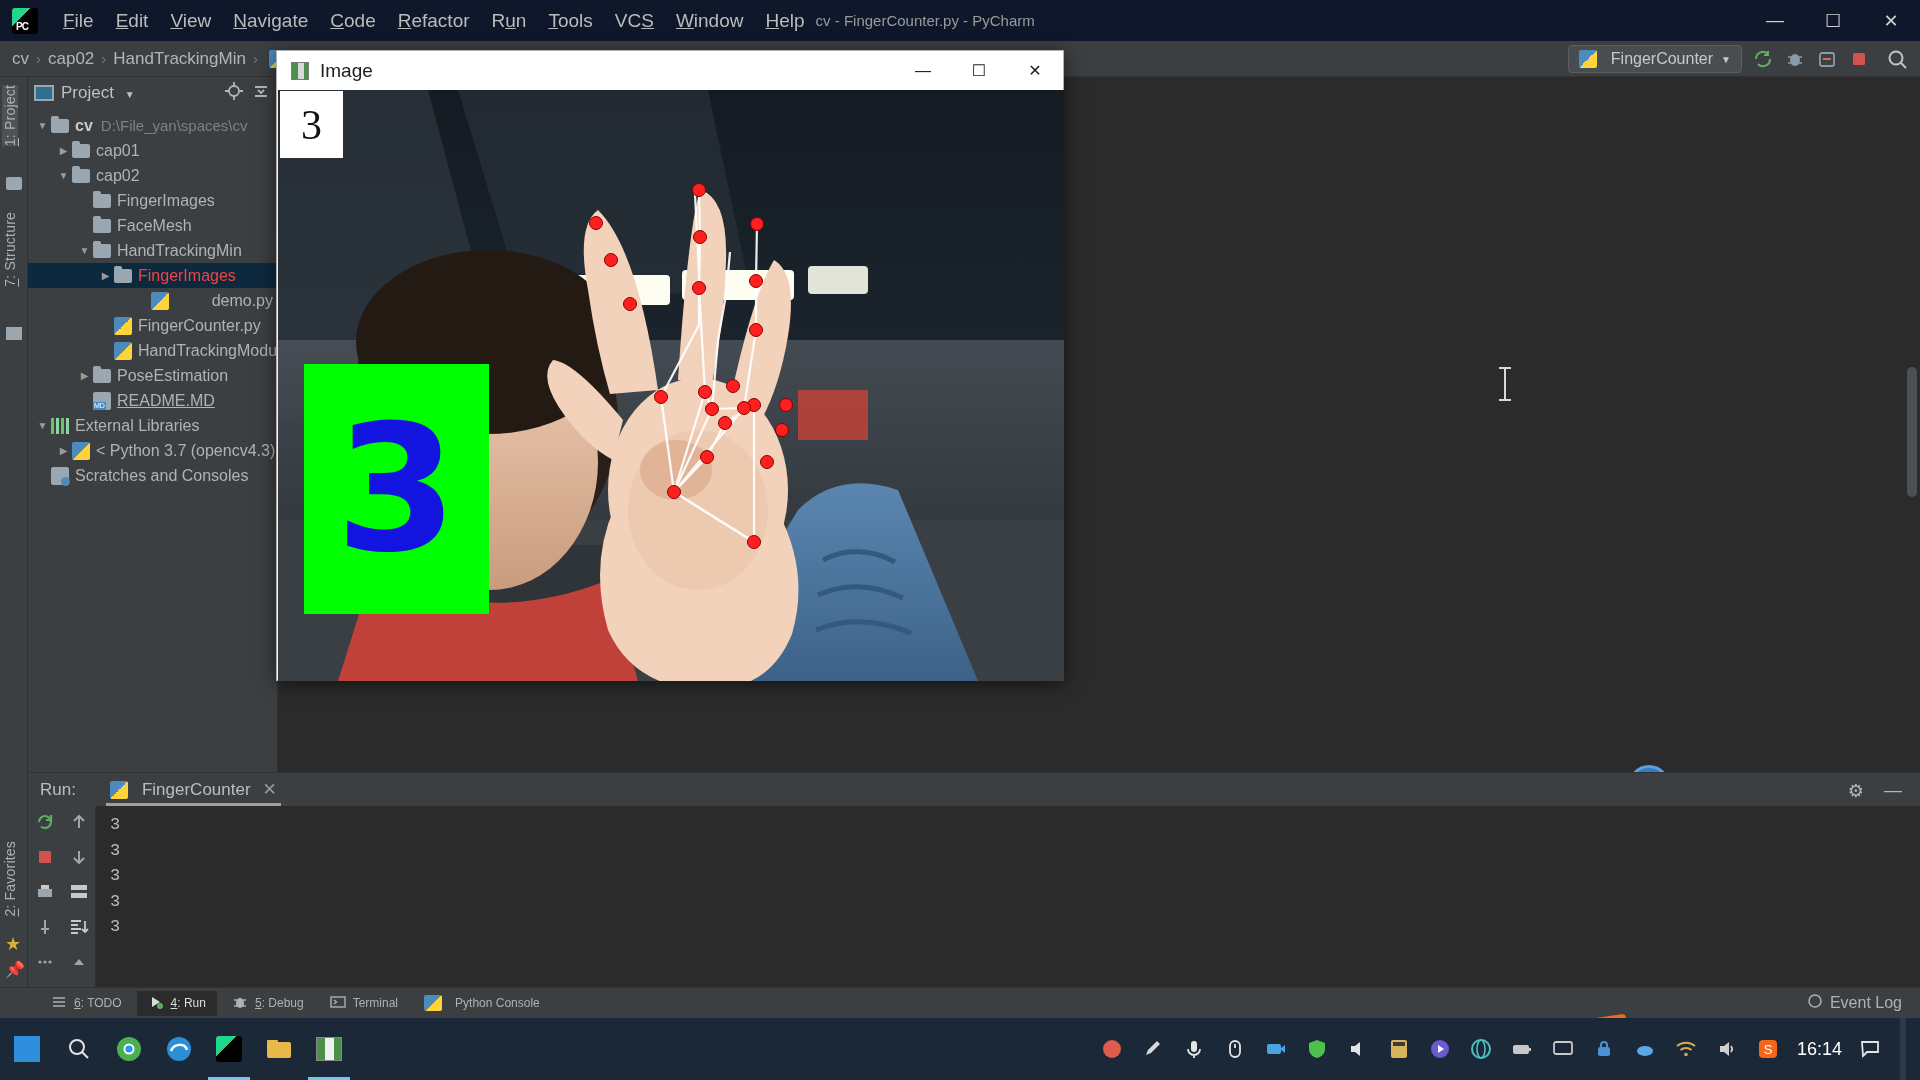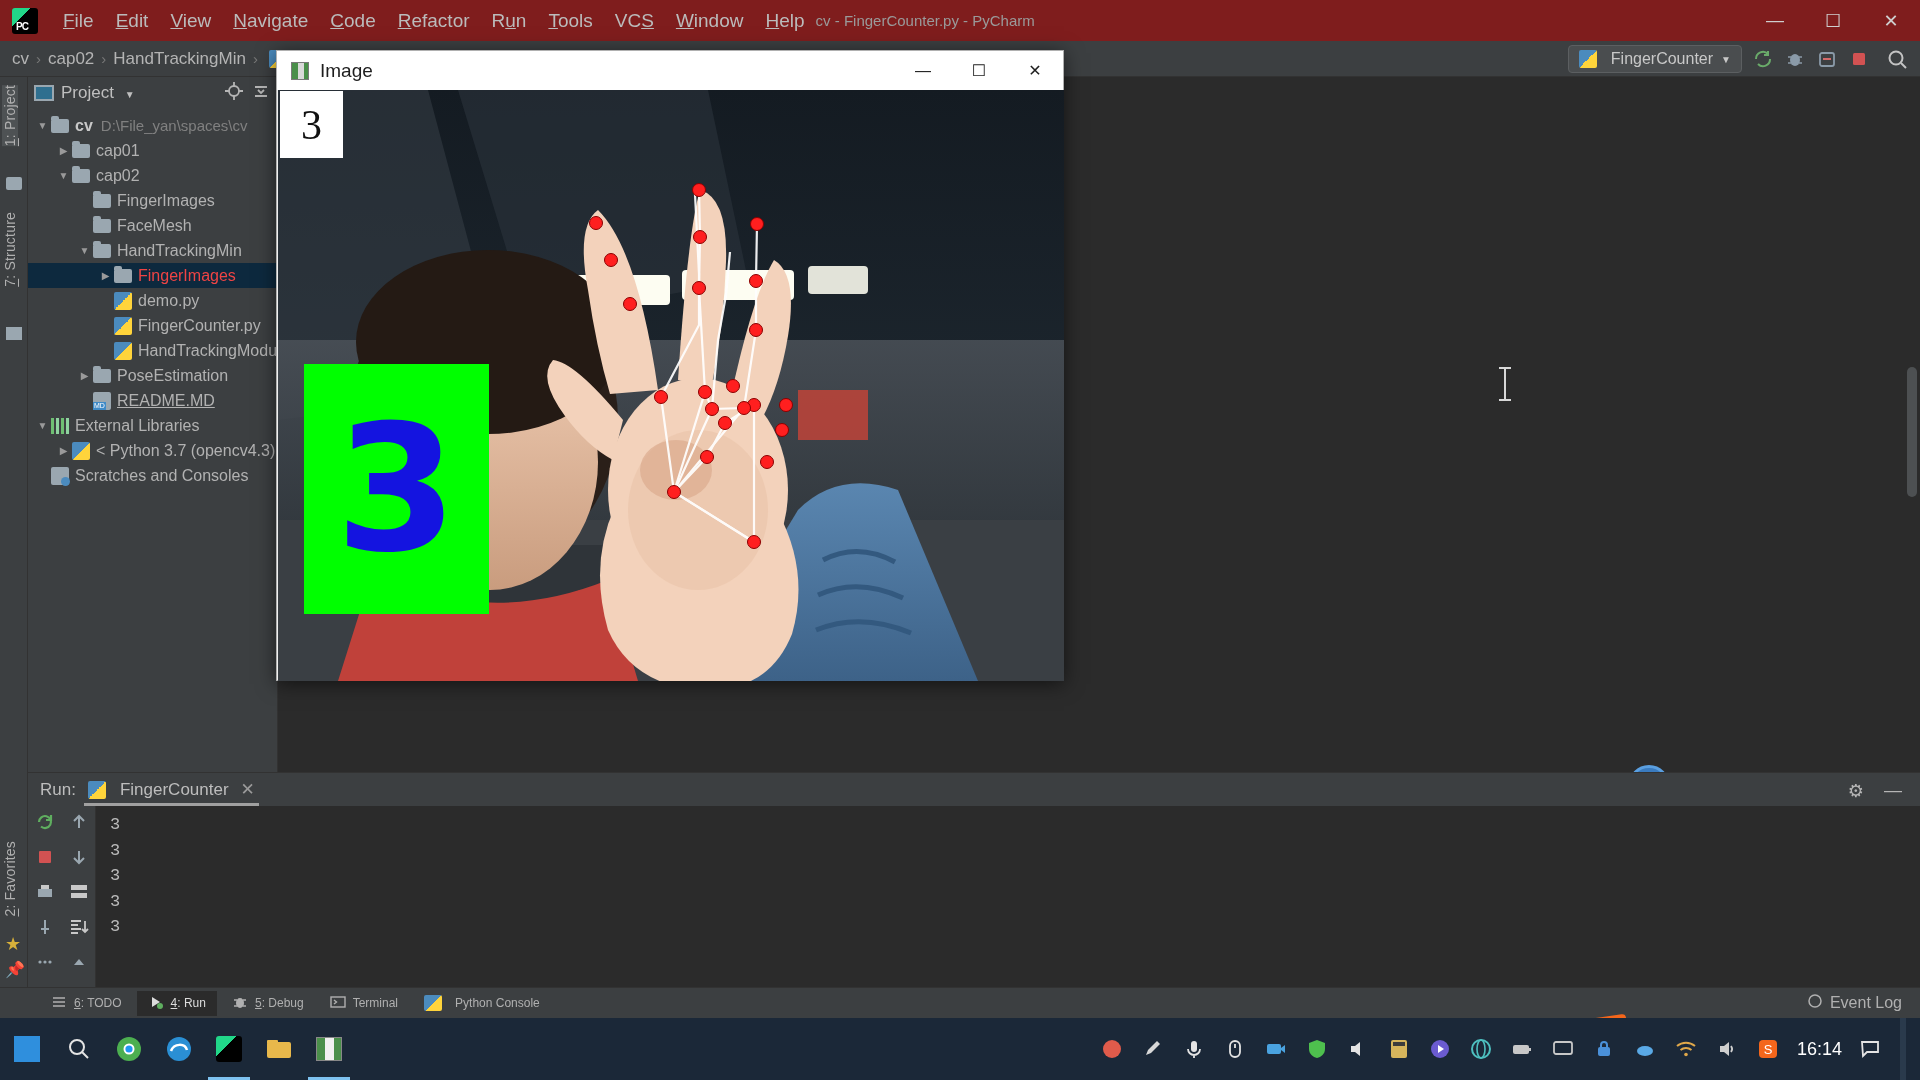--- a/index.html
+++ b/index.html
@@ -7,21 +7,21 @@
     width: 1920px; height: 1080px;
     overflow: hidden;
     background: #3c3f41;
     font-family: "Liberation Sans", sans-serif;
   }
   #root { position: relative; width: 1920px; height: 1080px; }
 
   
   .menubar {
     position: absolute; left: 0; top: 0; width: 1920px; height: 41px;
-    background: #7f1d1d; display: flex; align-items: center;
+    background: #0f172a; display: flex; align-items: center;
   }
   .pc-logo {
     width: 26px; height: 26px; margin-left: 12px; margin-right: 14px;
     background: linear-gradient(135deg,#21d789 0%,#21d789 35%,#000 35%,#000 100%);
     border-radius: 3px; position: relative; flex: 0 0 auto;
   }
   .pc-logo::after {
     content: "PC"; position: absolute; left: 4px; bottom: 2px;
     font-size: 10px; font-weight: bold; color: #fff; letter-spacing: -1px;
   }
@@ -167,21 +167,21 @@
     justify-content: center;
   }
 
   
   .runwin {
     position: absolute; left: 28px; right: 0; bottom: 93px; height: 215px;
     background: #3c3f41; border-top: 1px solid #323232;
   }
   .run-header {
     height: 33px; display: flex; align-items: center; padding-left: 12px;
-    color: #bdbdbd; font-size: 17px; gap: 4px;
+    color: #bdbdbd; font-size: 17px; gap: 26px;
   }
   .run-tab {
     display: flex; align-items: center; gap: 8px; padding: 2px 8px;
     position: relative;
   }
   .run-tab::after {
     content: ""; position: absolute; left: 4px; right: 4px; bottom: -4px;
     height: 3px; background: #a0a0a0;
   }
   .run-close { color: #9a9a9a; font-size: 17px; margin-left: 4px; }
@@ -455,21 +455,21 @@
         <div class="tnode" style="padding-left: 48px;">
           <span class="arr">▼</span>
           <span class="tfolder"></span>
           <span class="tlabel">HandTrackingMin</span>
         </div>
         <div class="tnode sel" style="padding-left: 69px;">
           <span class="arr">▶</span>
           <span class="tfolder"></span>
           <span class="tlabel">FingerImages</span>
         </div>
-        <div class="tnode" style="padding-left: 69px;">
+        <div class="tnode" style="padding-left: 69px; justify-content: space-between;">
           <span class="arr"></span>
           <span class="tpy"></span>
           <span class="tlabel">demo.py</span>
         </div>
         <div class="tnode" style="padding-left: 69px;">
           <span class="arr"></span>
           <span class="tpy"></span>
           <span class="tlabel">FingerCounter.py</span>
         </div>
         <div class="tnode" style="padding-left: 69px;">

